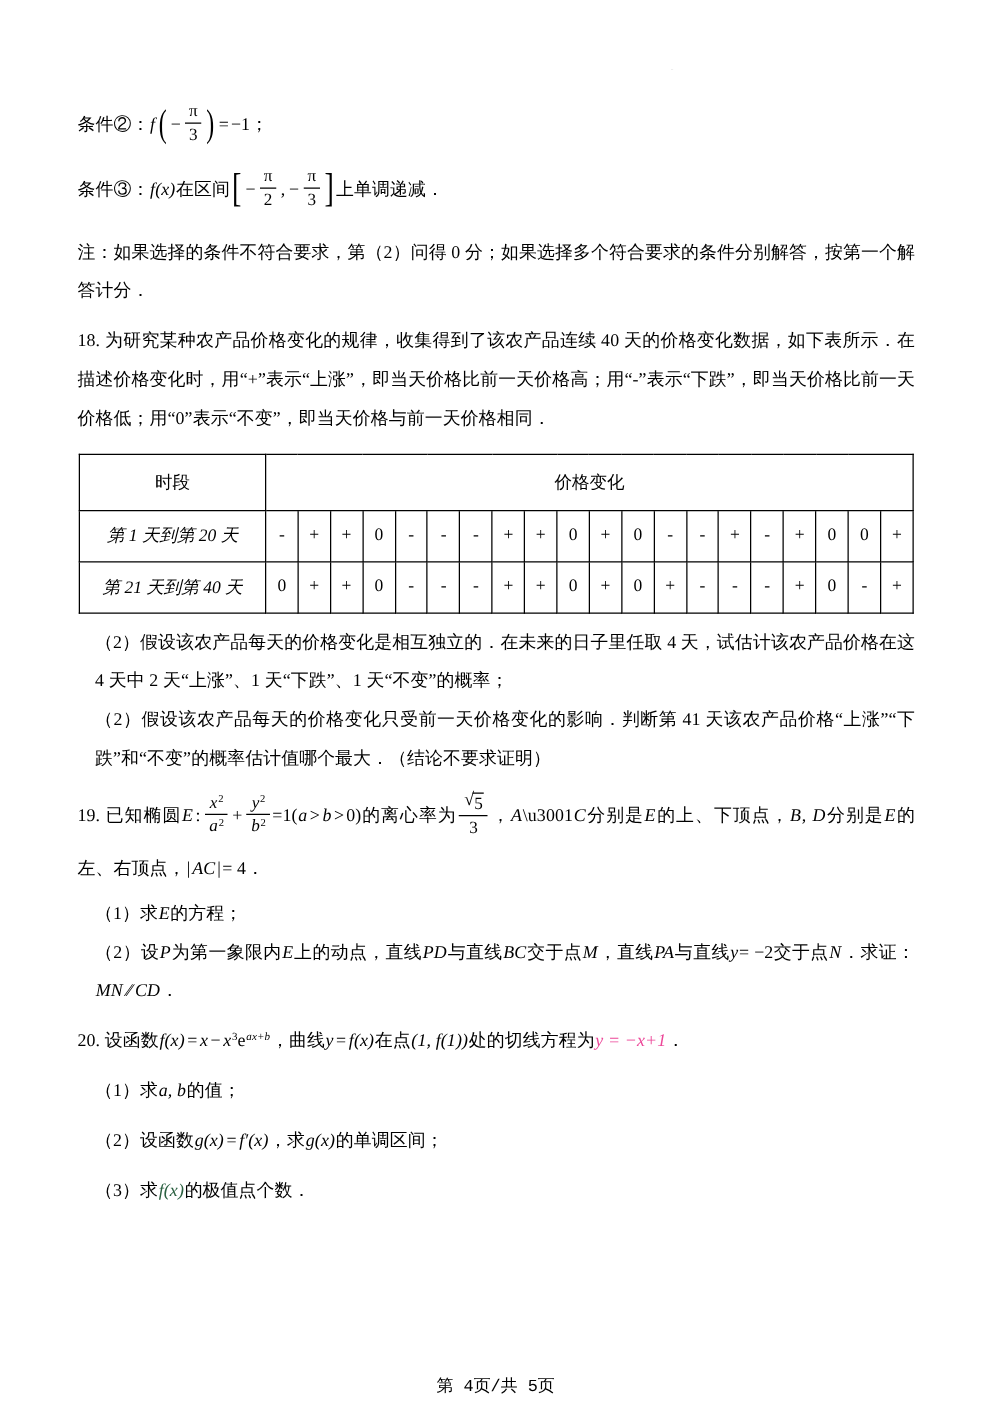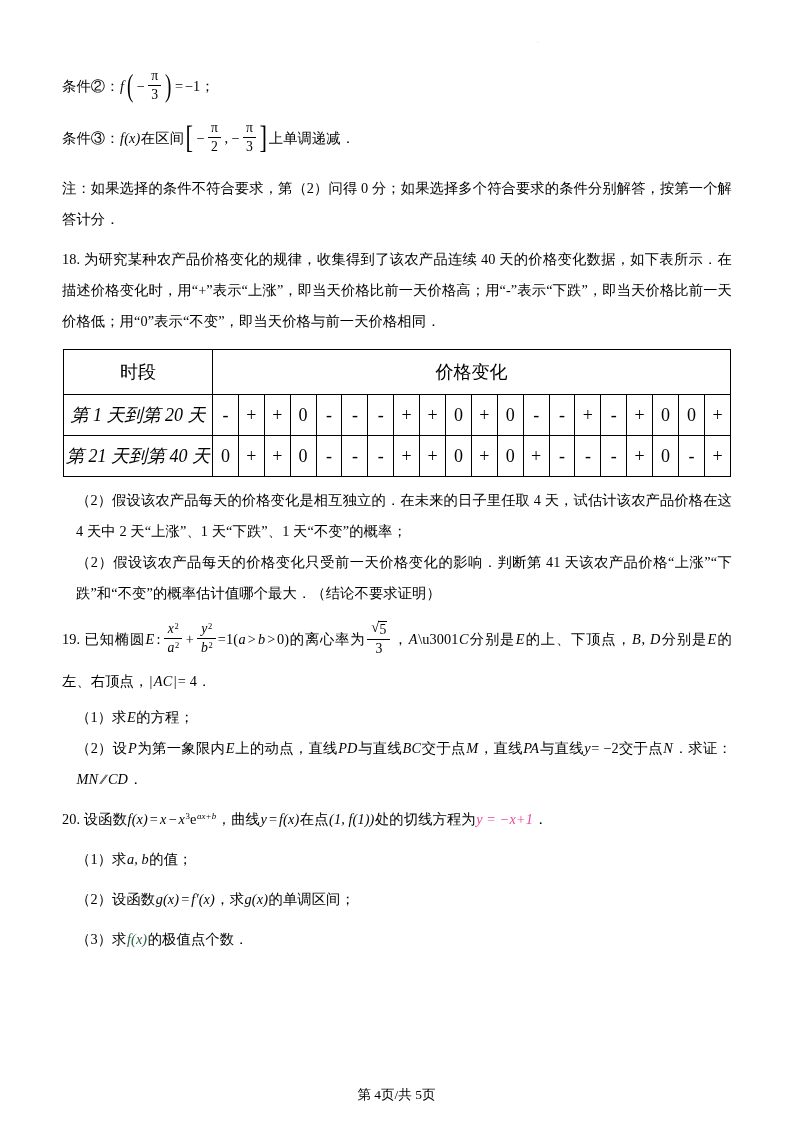--- a/index.html
+++ b/index.html
@@ -10,21 +10,21 @@
   body {
     width: 793px;
     height: 1122px;
     position: relative;
     font-family: "Liberation Serif", "DejaVu Serif", serif;
     color: #000000;
     overflow: hidden;
   }
   .page {
     position: absolute;
-    left: 0; top: 4px;
+    left: 0; top: 18px;
     width: 793px;
     height: 877px;
     box-sizing: border-box;
     padding: 0;
   }
   .content {
     position: absolute;
     left: 62px;
     top: 56px;
     width: 670px;
@@ -148,39 +148,39 @@
   table.pricetable {
     border-collapse: collapse;
     table-layout: fixed;
     width: 668px;
     margin: 12px 0 8px 1px;
   }
   table.pricetable td {
     border: 1px solid #000;
     text-align: center;
     vertical-align: middle;
-    font-size: 18px;
+    font-size: 14px;
     font-family: "Liberation Serif", "DejaVu Serif", serif;
     padding: 0;
   }
   td.hdr-period { width: 148px; height: 44px; }
   td.hdr-change { height: 44px; }
   td.rowlabel { width: 148px; height: 40px; white-space: nowrap; font-style: italic; }
   td.cell { height: 40px; }
   .cellval { display: inline-block; line-height: 1; }
 
   
   .footer {
     position: absolute;
     left: 0;
     top: 1082px;
     width: 793px;
     text-align: center;
     font-size: 13.5px;
-    font-family: Liberation Serif, serif;
+    font-family: Liberation Mono, monospace;
   }
 </style>
 </head>
 <body>
 
 <div class="page">
 
   <div class="topmark">¨</div>
 
   <div class="content">

